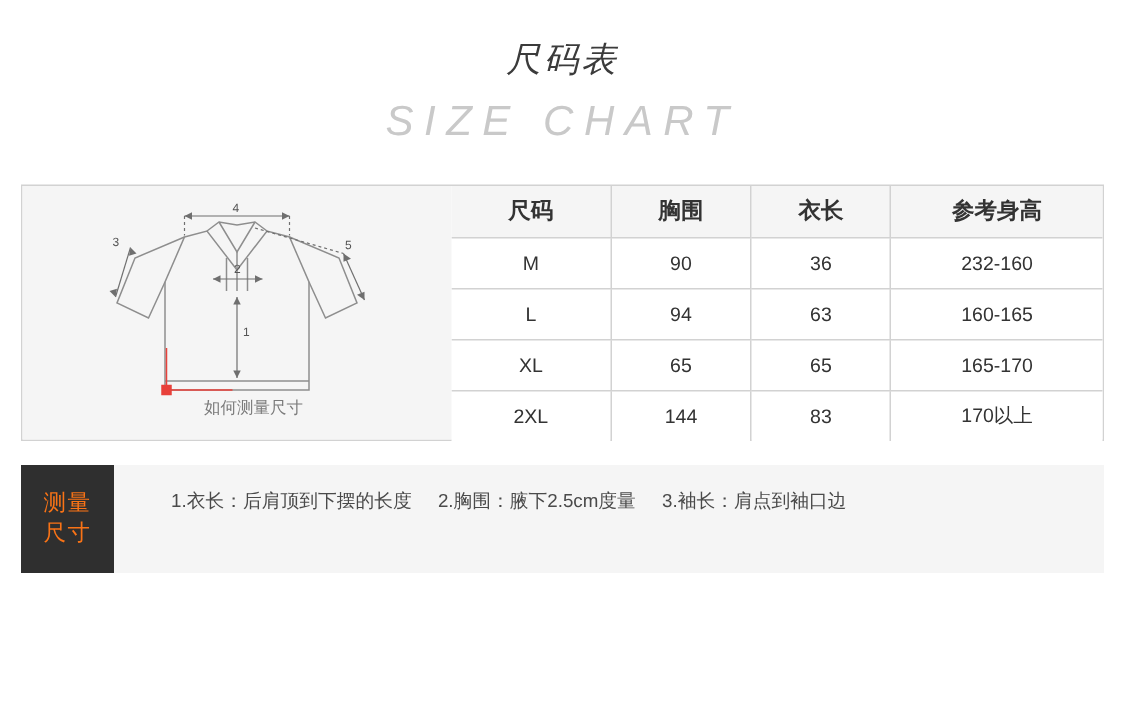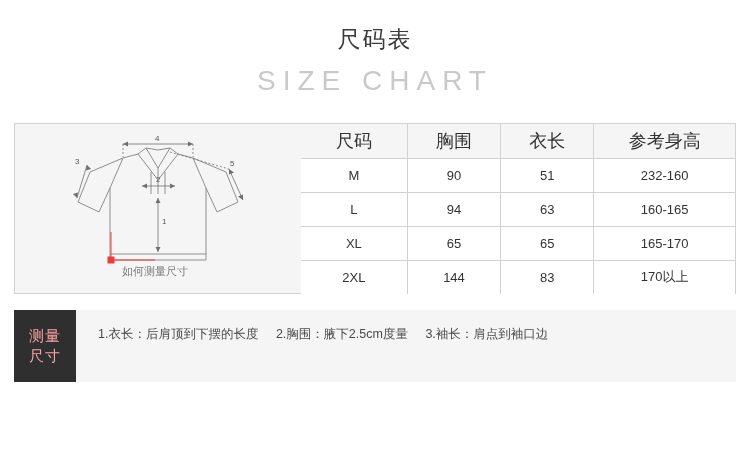--- a/index.html
+++ b/index.html
@@ -14,20 +14,21 @@
     width: 750px; height: 467px;
     background: #ffffff;
     overflow: hidden;
   }
 
   
   .header {
     width: 100%;
     padding-top: 24px;
     text-align: center;
+    font-style: italic;
   }
   .title-cn {
     font-size: 23px;
     color: #3b3b3b;
     letter-spacing: 2px;
     line-height: 30px;
     font-weight: normal;
   }
   .title-en {
     font-size: 28px;
@@ -53,21 +54,21 @@
   
   .illus {
     width: 286px;
     height: 100%;
     background: #f5f5f5;
     position: relative;
   }
   .illus svg { display: block; }
   .howto {
     position: absolute;
-    left: 107px;
+    left: 121px;
     bottom: 14px;
     font-size: 11px;
     color: #7a7a7a;
     white-space: nowrap;
   }
 
   
   .tbl-wrap {
     flex: 1;
     height: 100%;
@@ -83,22 +84,23 @@
     border: 1px solid #d2d2d2;
     text-align: center;
     font-size: 13px;
     color: #333;
     font-weight: normal;
     height: 34px;
     padding: 0;
   }
   table.size-table thead th {
     background: #f5f5f5;
-    font-size: 18px;
+    font-size: 15px;
     color: #333;
+    font-weight: bold;
   }
   table.size-table tbody td { background: #ffffff; }
   table.size-table col.c1 { width: 24.5%; }
   table.size-table col.c2 { width: 21.5%; }
   table.size-table col.c3 { width: 21.5%; }
   table.size-table col.c4 { width: 32.5%; }
   table.size-table th:first-child,
   table.size-table td:first-child { border-left: none; }
   table.size-table th:last-child,
   table.size-table td:last-child { border-right: none; }
@@ -111,39 +113,40 @@
     left: 14px;
     top: 310px;
     width: 722px;
     height: 72px;
     display: flex;
     align-items: stretch;
   }
   .notes-label {
     width: 62px;
     background: #2f2f2f;
-    color: #fca5a5;
+    color: #f97316;
     display: flex;
     flex-direction: column;
     align-items: center;
     justify-content: center;
     font-size: 15px;
     line-height: 20px;
     letter-spacing: 1px;
   }
   .notes-body {
     flex: 1;
     background: #f5f5f5;
     padding: 12px 0 0 22px;
   }
   .notes-body .line {
     font-size: 12.5px;
     color: #4a4a4a;
     line-height: 24px;
     white-space: nowrap;
+    margin-left: 16px;
   }
   .notes-body .line .sp { display: inline-block; width: 14px; }
 
   .arrow-line { stroke: #6f6f6f; stroke-width: 0.8; fill: none; }
   .shirt-line { stroke: #8e8e8e; stroke-width: 1; fill: none; }
   .red { stroke: #e8403a; stroke-width: 1; fill: none; }
   .dimtxt { font-size: 8px; fill: #555; font-family: "Liberation Sans", sans-serif; }
 </style>
 </head>
 <body>
@@ -232,21 +235,21 @@
             <th>尺码</th>
             <th>胸围</th>
             <th>衣长</th>
             <th>参考身高</th>
           </tr>
         </thead>
         <tbody>
           <tr>
             <td>M</td>
             <td>90</td>
-            <td>51</td>
+            <td>36</td>
             <td>232-160</td>
           </tr>
           <tr>
             <td>L</td>
             <td>94</td>
             <td>63</td>
             <td>160-165</td>
           </tr>
           <tr>
             <td>XL</td>

